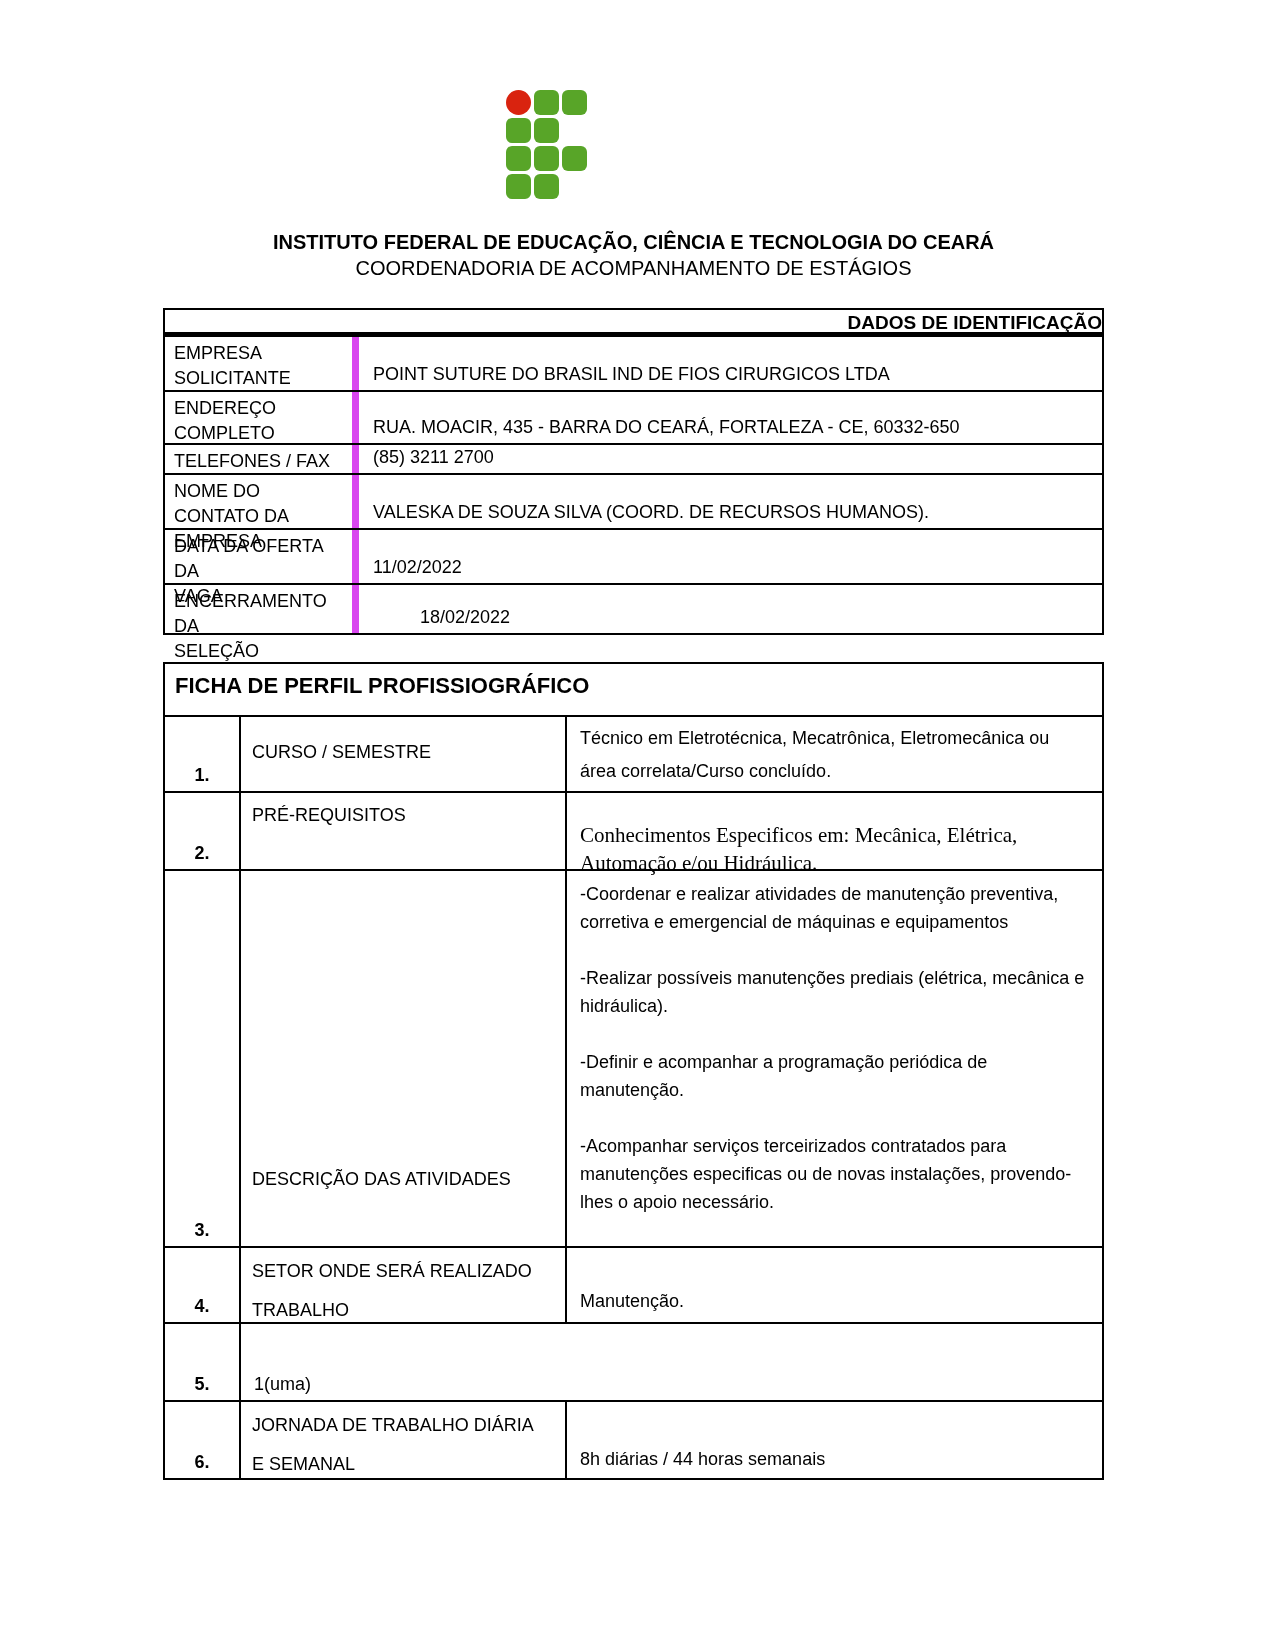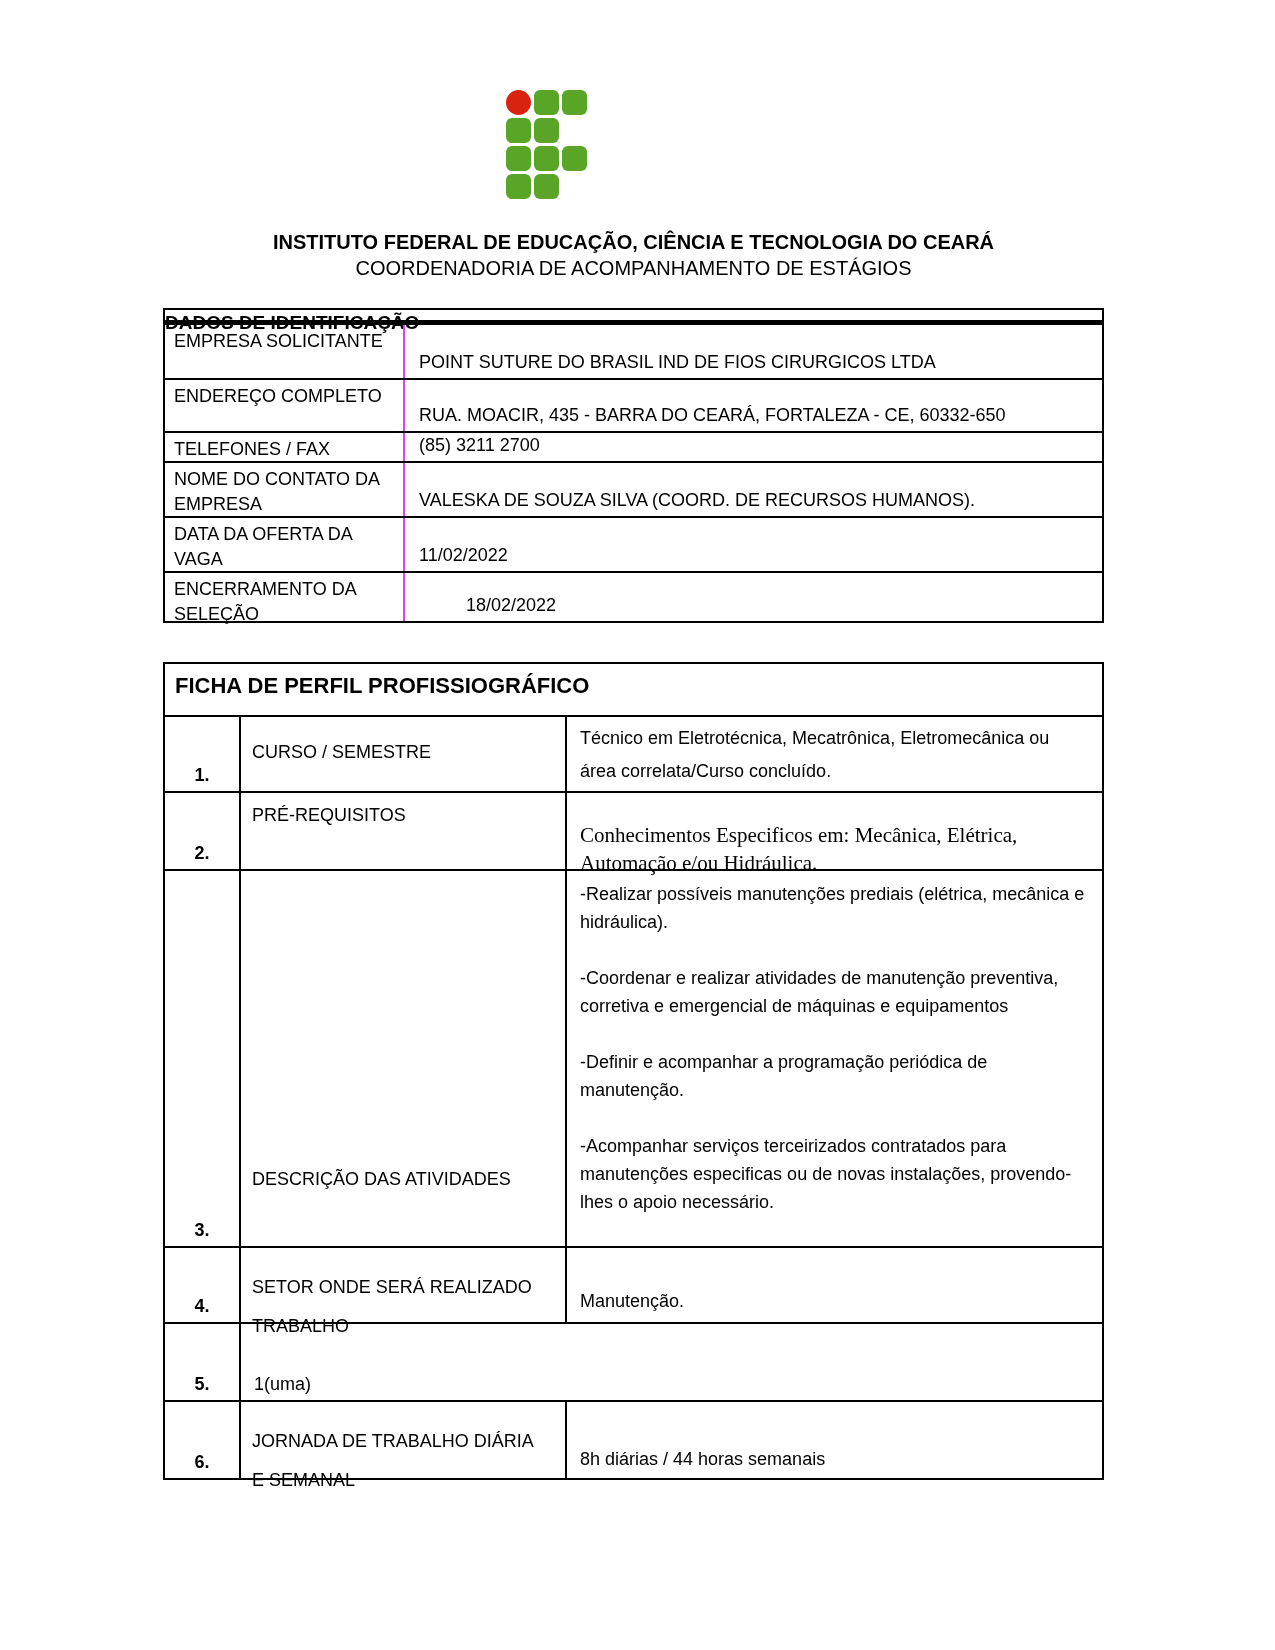--- a/index.html
+++ b/index.html
@@ -31,24 +31,24 @@
   .doc-subtitle { font-size:20px; line-height:24px; margin-top:2px; }
 
   
   .tbl { position:absolute; left:163px; width:941px; border:2px solid #000; box-sizing:border-box; font-size:18px; }
   .trow { display:flex; border-top:2px solid #000; box-sizing:border-box; }
   .trow.first { border-top:none; }
 
   
   .t1 { top:308px; }
   .t1-title {
-    height:15px; line-height:26px; text-align:left; font-weight:bold;
+    height:27px; line-height:26px; text-align:right; font-weight:bold;
     font-size:19px; border-bottom:5px solid #000; box-sizing:border-box;
   }
-  .t1-label { width:240px; border-right:2px solid #d946ef; padding:4px 4px 0 9px; line-height:25px; box-sizing:border-box; }
+  .t1-label { width:194px; border-right:7px solid #d946ef; padding:4px 4px 0 9px; line-height:25px; box-sizing:border-box; }
   .t1-value { flex:1; display:flex; align-items:flex-end; padding:0 20px 4px 14px; line-height:24px; }
   .h53 { height:53px; } .h30 { height:30px; } .h55 { height:55px; } .h50 { height:50px;gap:47px; }
 
   
   .t2 { top:662px; }
   .t2-title { height:51px; font-weight:bold; font-size:22px; padding:9px 8px 0 10px; box-sizing:border-box; }
   .t2-num {
     width:76px; border-right:2px solid #000; box-sizing:border-box;
     display:flex; align-items:flex-end; justify-content:center;
     padding-bottom:5px; font-weight:bold;
@@ -63,21 +63,21 @@
   .r1 .t2-value { padding-top:5px; line-height:33px; }
   .r2 .t2-label { padding-top:9px; }
   .r2 .t2-value {
     padding-top:28px; font-family:"Liberation Serif", serif;
     font-size:21px; line-height:28px;
   }
   .r3 .t2-label { display:flex; flex-direction:column; justify-content:flex-end; padding-bottom:54px; }
   .r3 .t2-value { padding-top:9px; line-height:28px; }
   .r3 .t2-value .para { margin:0 0 28px 0; }
   .r3 .t2-value .para:last-child { margin-bottom:0; }
-  .r4 .t2-label, .r6 .t2-label { line-height:39px; padding-top:20px; }
+  .r4 .t2-label, .r6 .t2-label { line-height:39px; padding-top:4px; }
   .r4 .t2-value { padding-top:39px; }
   .r5 .t2-value { padding-top:46px; }
   .r6 .t2-value { padding-top:43px; }
 </style>
 </head>
 <body>
 
 <div class="page">
 
   <div class="logo">
@@ -175,22 +175,22 @@
       </div>
       <div class="t2-value">Conhecimentos Especificos em: Mecânica, Elétrica, Automação e/ou Hidráulica.</div>
     </div>
 
     <div class="trow r3">
       <div class="t2-num">3.</div>
       <div class="t2-label">
         <div>DESCRIÇÃO DAS ATIVIDADES</div>
       </div>
       <div class="t2-value">
+        <div class="para">-Coordenar e realizar atividades de manutenção preventiva, corretiva  e emergencial de máquinas e equipamentos</div>
         <div class="para">-Realizar possíveis manutenções prediais (elétrica, mecânica e hidráulica).</div>
-        <div class="para">-Coordenar e realizar atividades de manutenção preventiva, corretiva  e emergencial de máquinas e equipamentos</div>
         <div class="para">-Definir e acompanhar a programação periódica de manutenção.</div>
         <div class="para">-Acompanhar serviços terceirizados contratados para manutenções especificas ou de novas instalações, provendo-lhes o apoio necessário.</div>
       </div>
     </div>
 
     <div class="trow r4">
       <div class="t2-num">4.</div>
       <div class="t2-label">
         <div>SETOR ONDE SERÁ REALIZADO</div>
         <div>TRABALHO</div>

